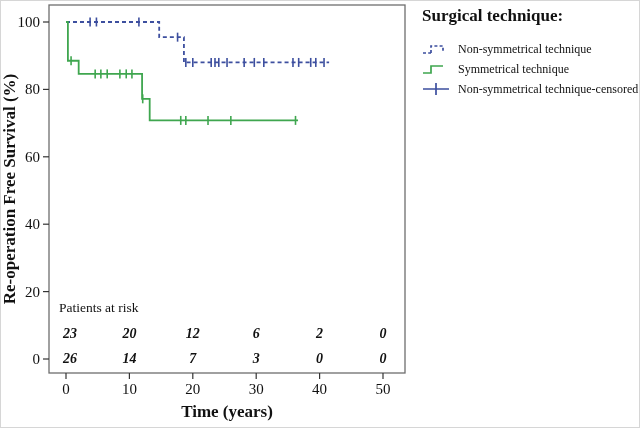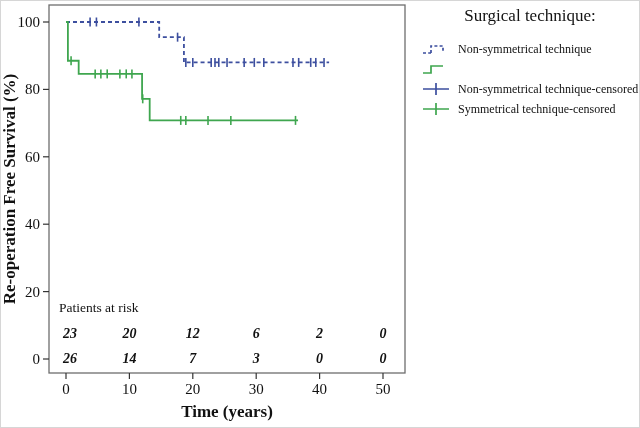--- a/index.html
+++ b/index.html
@@ -11,21 +11,21 @@
   #chart{position:absolute;left:0;top:0;}
   #chart text{font-family:"Liberation Serif","DejaVu Serif",serif;fill:#111;}
   #chart .tick-label{font-size:15px;}
   #chart .axis-label{font-size:17px;font-weight:bold;}
   #chart .risk-label{font-size:13.5px;}
   #chart .risk-num{font-size:14px;font-style:italic;font-weight:bold;}
   #legend{
     position:absolute;left:421px;top:5px;width:216px;
   }
   .legend-title{
-    font-size:17px;font-weight:normal;color:#111;line-height:1.18;text-align:center;
+    font-size:17px;font-weight:bold;color:#111;line-height:1.18;
   }
   .legend-items{margin-top:13px;}
   .legend-item{
     display:flex;align-items:center;height:20px;white-space:nowrap;
   }
   .legend-swatch{flex:0 0 30px;margin-right:6px;}
   .legend-label{font-size:12px;color:#111;}
   .blue-stroke{stroke:var(--blue);}
   .green-stroke{stroke:var(--green);}
 </style>
@@ -118,29 +118,24 @@
       <div class="legend-item">
         <svg class="legend-swatch" width="30" height="16" viewBox="0 0 30 16">
           <path d="M1 12 H9 M9 12 V5 H21 V11" fill="none" class="blue-stroke" stroke-width="1.7" stroke-dasharray="3 2.2"></path>
         </svg>
         <span class="legend-label">Non-symmetrical technique</span>
       </div>
       <div class="legend-item">
         <svg class="legend-swatch" width="30" height="16" viewBox="0 0 30 16">
           <path d="M1 12 H9 V5 H21" fill="none" class="green-stroke" stroke-width="1.7"></path>
         </svg>
+        <span class="legend-label">Symmetrical technique</span>
       </div>
       <div class="legend-item">
         <svg class="legend-swatch" width="30" height="16" viewBox="0 0 30 16">
           <path d="M1 8 H27 M14 2 V14" fill="none" class="blue-stroke" stroke-width="1.7"></path>
         </svg>
         <span class="legend-label">Non-symmetrical technique-censored</span>
       </div>
-      <div class="legend-item">
-        <svg class="legend-swatch" width="30" height="16" viewBox="0 0 30 16">
-          <path d="M1 8 H27 M14 2 V14" fill="none" class="green-stroke" stroke-width="1.7"></path>
-        </svg>
-        <span class="legend-label">Symmetrical technique-censored</span>
-      </div>
     </div>
   </div>
 
 </div>
 
 </body></html>

